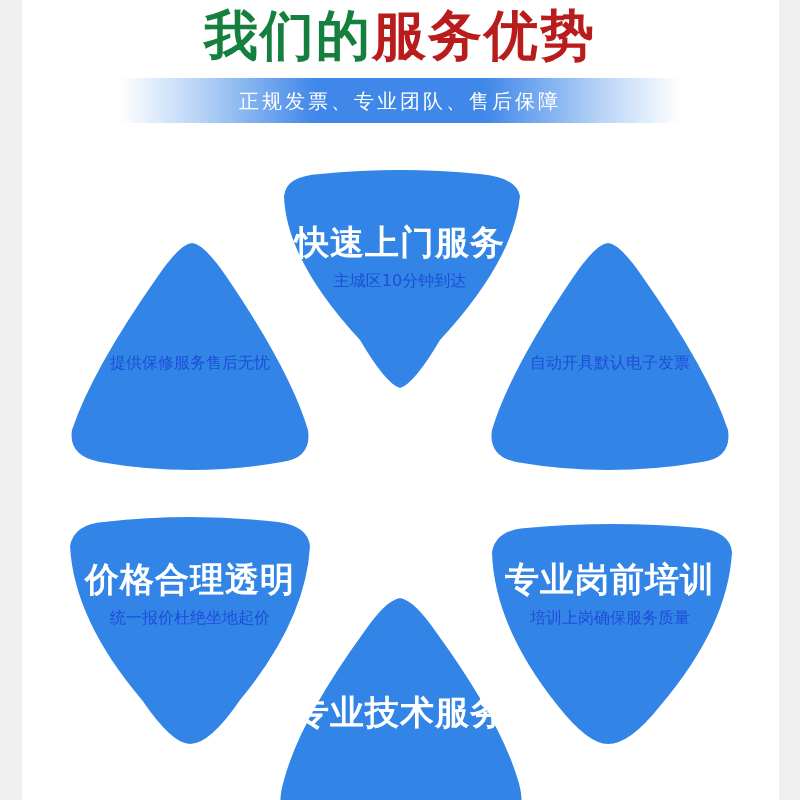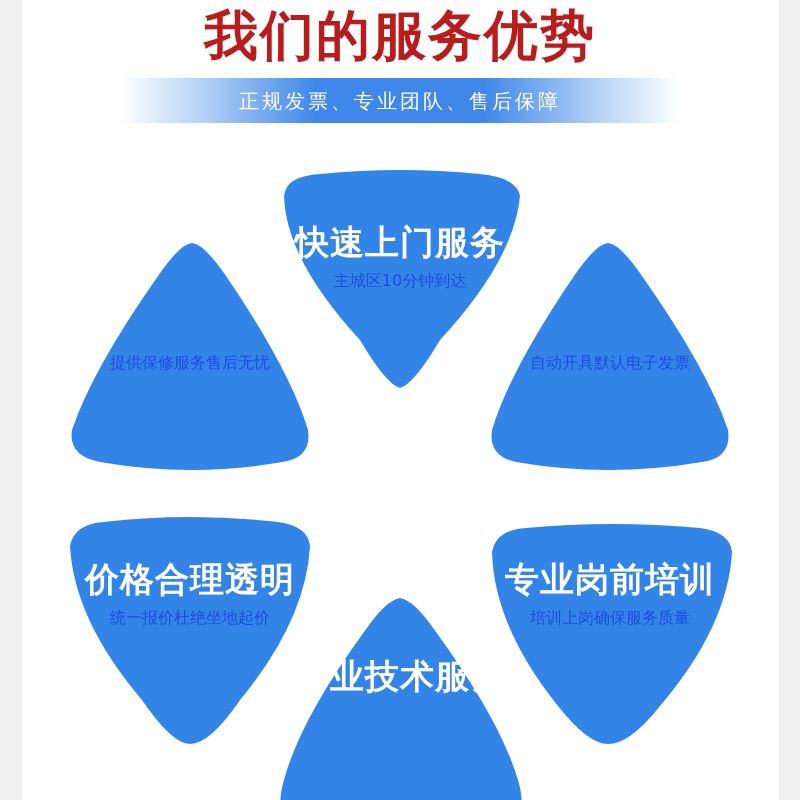--- a/index.html
+++ b/index.html
@@ -9,21 +9,21 @@
     font-family:"DejaVu Sans","Liberation Sans",sans-serif;
   }
   .canvas {
     position:absolute; left:22px; top:0; width:757px; height:800px;
     background:#ffffff;
   }
   .title {
     position:absolute; left:0; top:4px; width:800px; text-align:center;
     font-size:54px; font-weight:bold; letter-spacing:2px; line-height:64px;
   }
-  .title .dark { color:#b91c1c; }
+  .title .dark { color:#15803d; }
   .title .red { color:#b91c1c; }
   .banner {
     position:absolute; left:120px; top:78px; width:560px; height:45px;
     background:linear-gradient(90deg, rgba(255,255,255,0) 0%, #b8d4f6 14%, #3f87e8 35%, #3f87e8 65%, #b8d4f6 86%, rgba(255,255,255,0) 100%);
   }
   .banner-text {
     position:absolute; left:0; top:80px; width:800px; text-align:center;
     color:#ffffff; font-size:20px; line-height:42px; letter-spacing:3px;
   }
   svg.shapes { position:absolute; left:0; top:0; width:800px; height:800px; }
@@ -76,15 +76,15 @@
 <div class="card-text" style="left:60px; top:563px;">
   <div class="card-title">价格合理透明</div>
   <div class="card-sub">统一报价杜绝坐地起价</div>
 </div>
 
 <div class="card-text" style="left:480px; top:563px;">
   <div class="card-title">专业岗前培训</div>
   <div class="card-sub">培训上岗确保服务质量</div>
 </div>
 
-<div class="card-text" style="left:270px; top:660px;text-align:center;">
+<div class="card-text" style="left:270px; top:696px;text-align:center;">
   <div class="card-title">专业技术服务</div>
 </div>
 
 </body></html>

